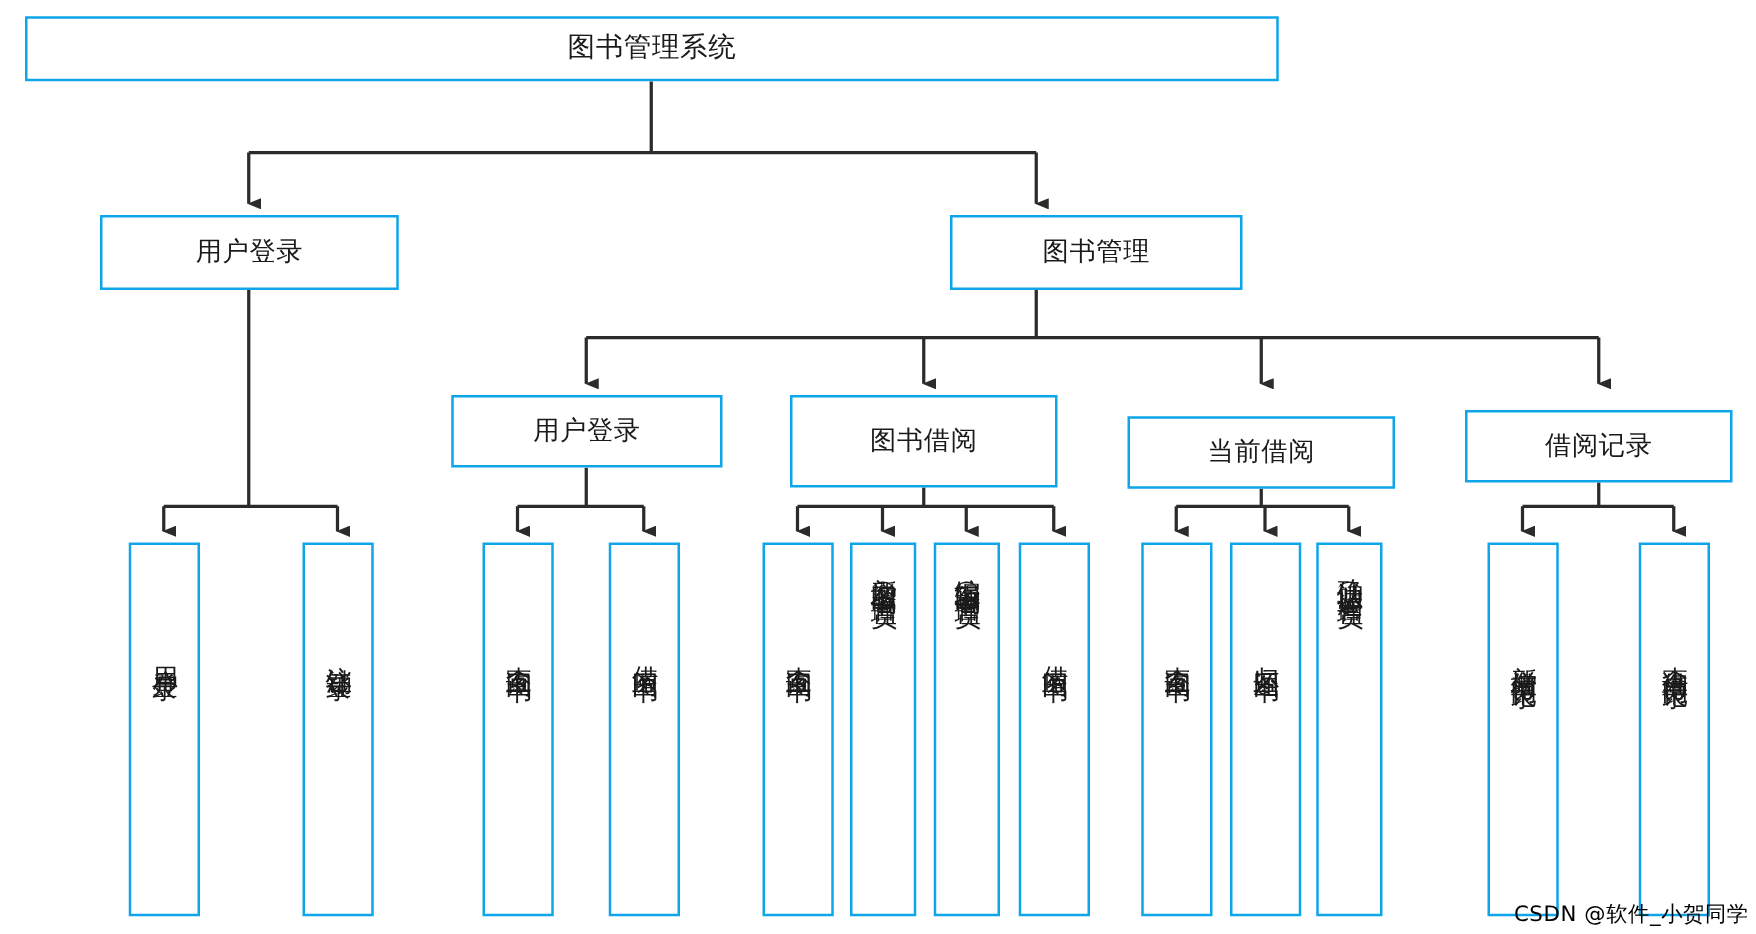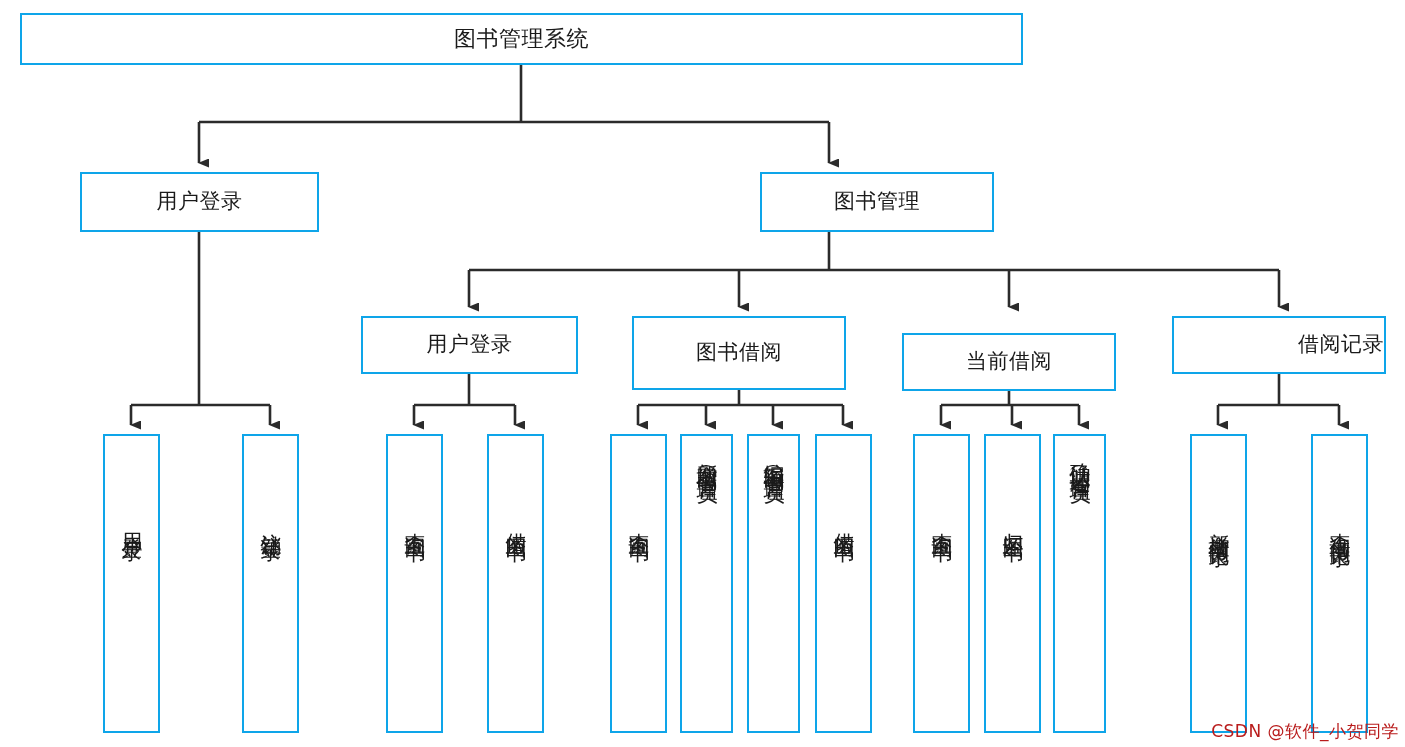--- a/index.html
+++ b/index.html
@@ -64,21 +64,21 @@
     margin-top: 4px;
   }
   .node.root .node-label {
     font-size: 22px;
   }
   #watermark {
     position: absolute;
     right: 6px;
     bottom: 4px;
     font-size: 17px;
-    color: #b91c1c;
+    color: #000000;
     letter-spacing: 0.5px;
     white-space: nowrap;
   }
 </style>
 </head>
 <body>
 
 <div id="diagram-root">
 
   <svg id="edge-layer" viewBox="0 0 1405 747" xmlns="http://www.w3.org/2000/svg">
@@ -160,21 +160,21 @@
   </div>
 
   <div class="node horizontal" style="left:632px; top:316px; width:214px; height:74px;">
     <span class="node-label">图书借阅</span>
   </div>
 
   <div class="node horizontal" style="left:902px; top:316px; width:214px; height:58px;margin-top:17px;">
     <span class="node-label">当前借阅</span>
   </div>
 
-  <div class="node horizontal" style="left:1172px; top:316px; width:214px; height:58px;justify-content:flex-end;">
+  <div class="node horizontal" style="left:1172px; top:328px; width:214px; height:58px;">
     <span class="node-label">借阅记录</span>
   </div>
 
   <div class="node vertical mid" style="left:103px; top:434px; width:57px; height:299px;">
     <span class="node-label">用户登录</span>
   </div>
 
   <div class="node vertical mid" style="left:242px; top:434px; width:57px; height:299px;">
     <span class="node-label">注销登录</span>
   </div>

